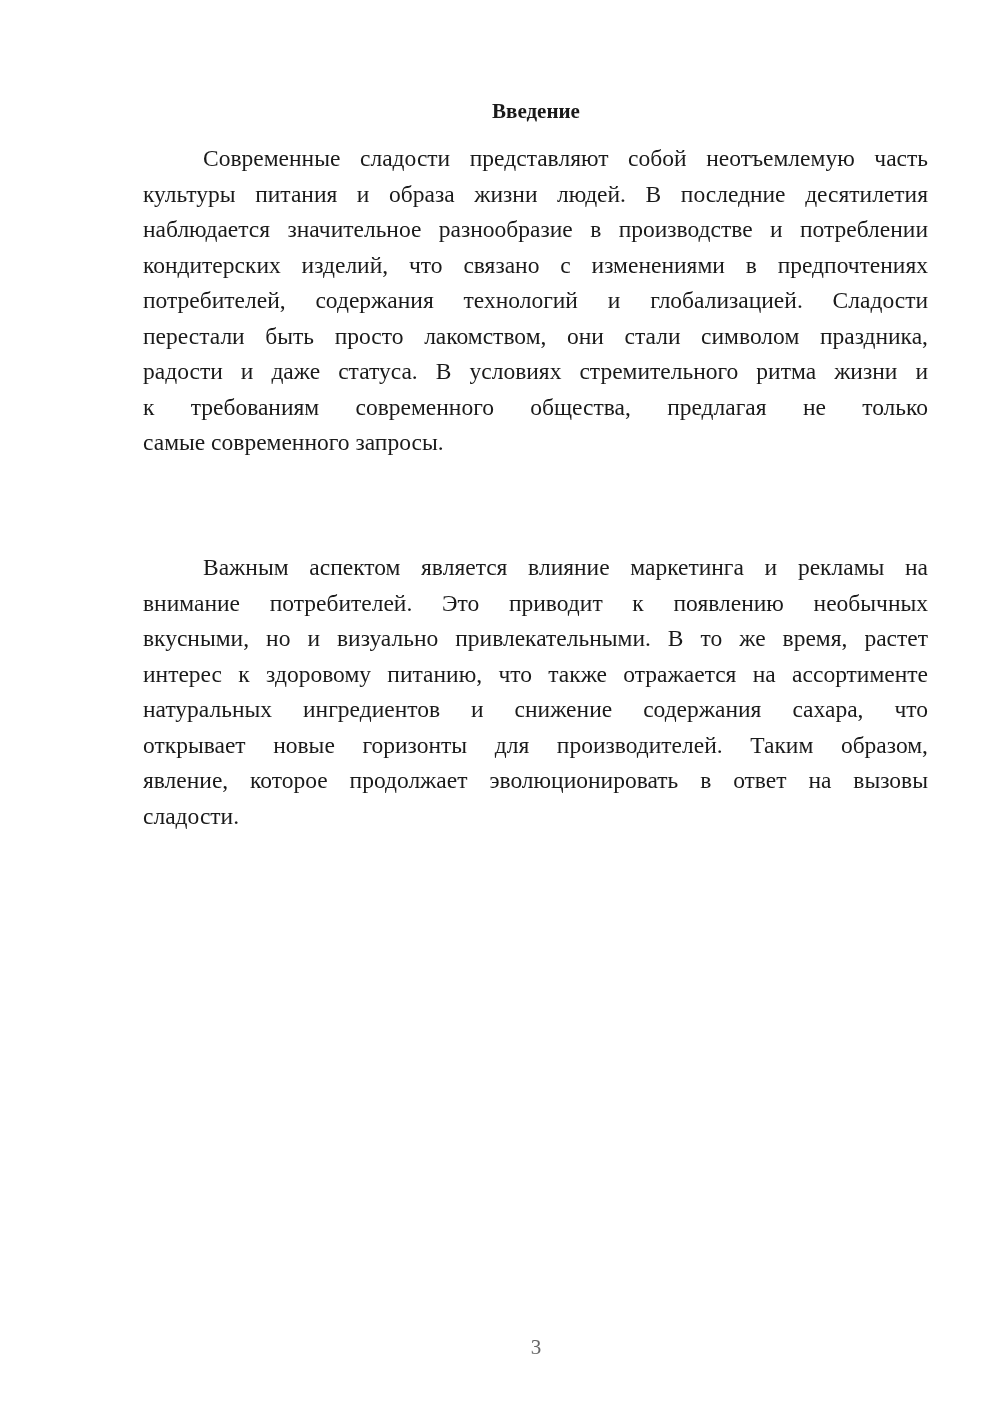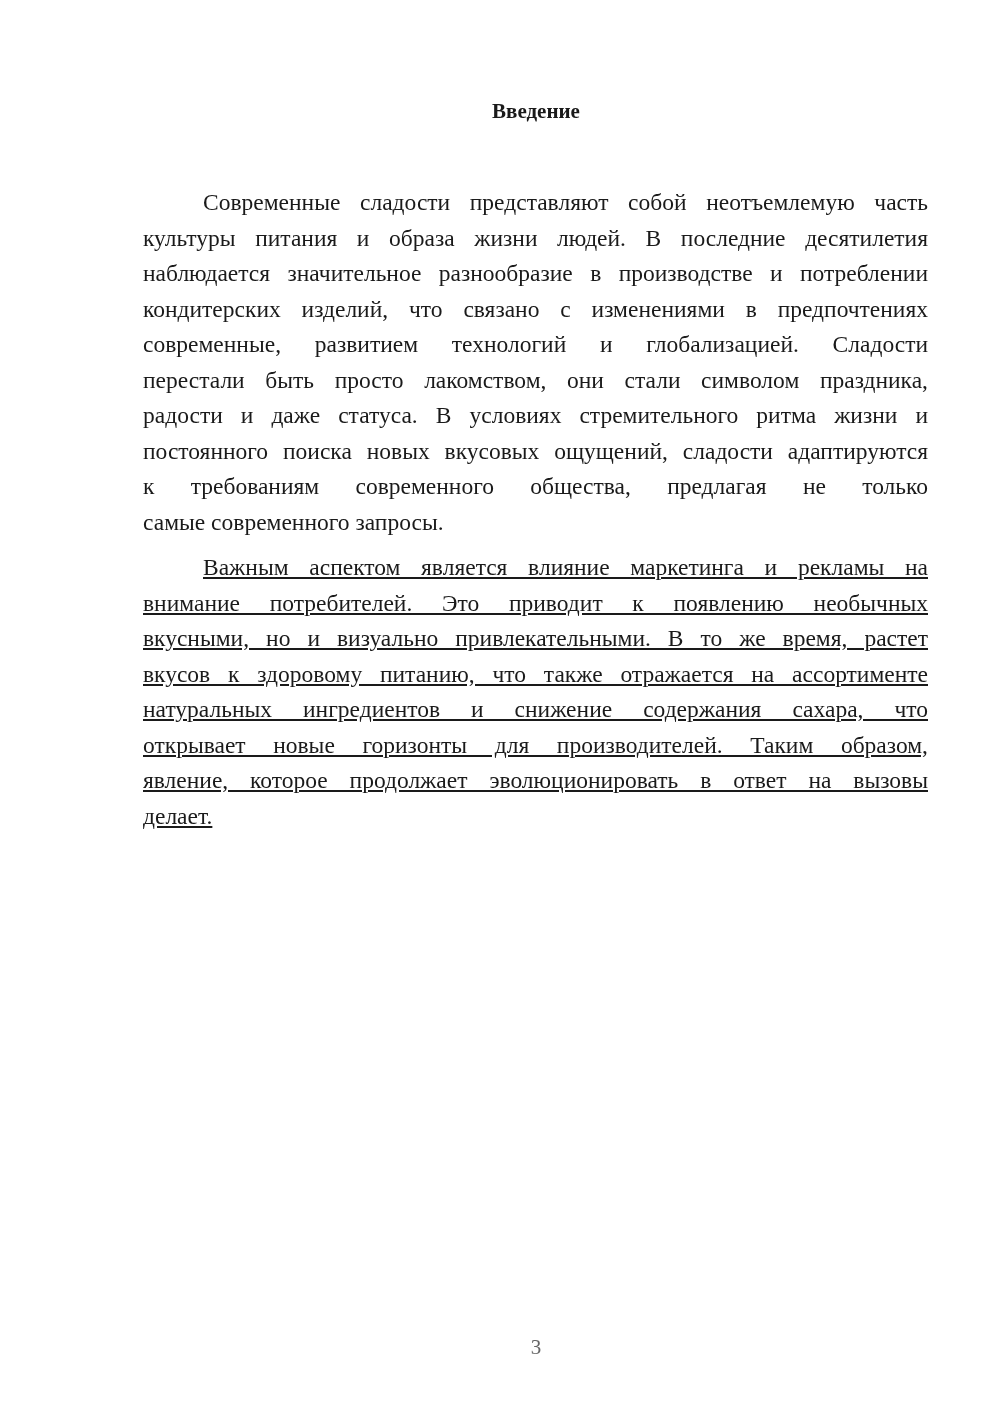--- a/index.html
+++ b/index.html
@@ -48,22 +48,22 @@
       text-align-last: justify;
       white-space: nowrap;
       overflow: visible;
     }
     .line.first {
       text-indent: 60px;
     }
     .line.last {
       text-align-last: left;
     }
-    #para-1 { top: 141px; margin-top: 44px; }
-    #para-2 { top: 550px; text-decoration: underline; }
+    #para-1 { top: 141px; }
+    #para-2 { top: 550px; }
     .page-number {
       position: absolute;
       left: 0;
       top: 1333px;
       width: 1072px;
       text-align: center;
       font-size: 21px;
       line-height: 28px;
       color: #666666;
     }
@@ -73,34 +73,33 @@
 
 <div class="page">
 
   <div class="heading">Введение</div>
 
   <div class="para" id="para-1">
     <span class="line first">Современные сладости представляют собой неотъемлемую часть</span>
     <span class="line">культуры питания и образа жизни людей. В последние десятилетия</span>
     <span class="line">наблюдается значительное разнообразие в производстве и потреблении</span>
     <span class="line">кондитерских изделий, что связано с изменениями в предпочтениях</span>
-    <span class="line">современные, развитием технологий и глобализацией. Сладости</span>
+    <span class="line">потребителей, содержания технологий и глобализацией. Сладости</span>
     <span class="line">перестали быть просто лакомством, они стали символом праздника,</span>
     <span class="line">радости и даже статуса. В условиях стремительного ритма жизни и</span>
-    <span class="line">постоянного поиска новых вкусовых ощущений, сладости адаптируются</span>
     <span class="line">к требованиям современного общества, предлагая не только</span>
     <span class="line last">самые современного запросы.</span>
   </div>
 
   <div class="para" id="para-2">
     <span class="line first">Важным аспектом является влияние маркетинга и рекламы на</span>
     <span class="line">внимание потребителей. Это приводит к появлению необычных</span>
     <span class="line">вкусными, но и визуально привлекательными. В то же время, растет</span>
-    <span class="line">вкусов к здоровому питанию, что также отражается на ассортименте</span>
+    <span class="line">интерес к здоровому питанию, что также отражается на ассортименте</span>
     <span class="line">натуральных ингредиентов и снижение содержания сахара, что</span>
     <span class="line">открывает новые горизонты для производителей. Таким образом,</span>
     <span class="line">явление, которое продолжает эволюционировать в ответ на вызовы</span>
-    <span class="line last">делает.</span>
+    <span class="line last">сладости.</span>
   </div>
 
   <div class="page-number">3</div>
 
 </div>
 
 </body></html>

